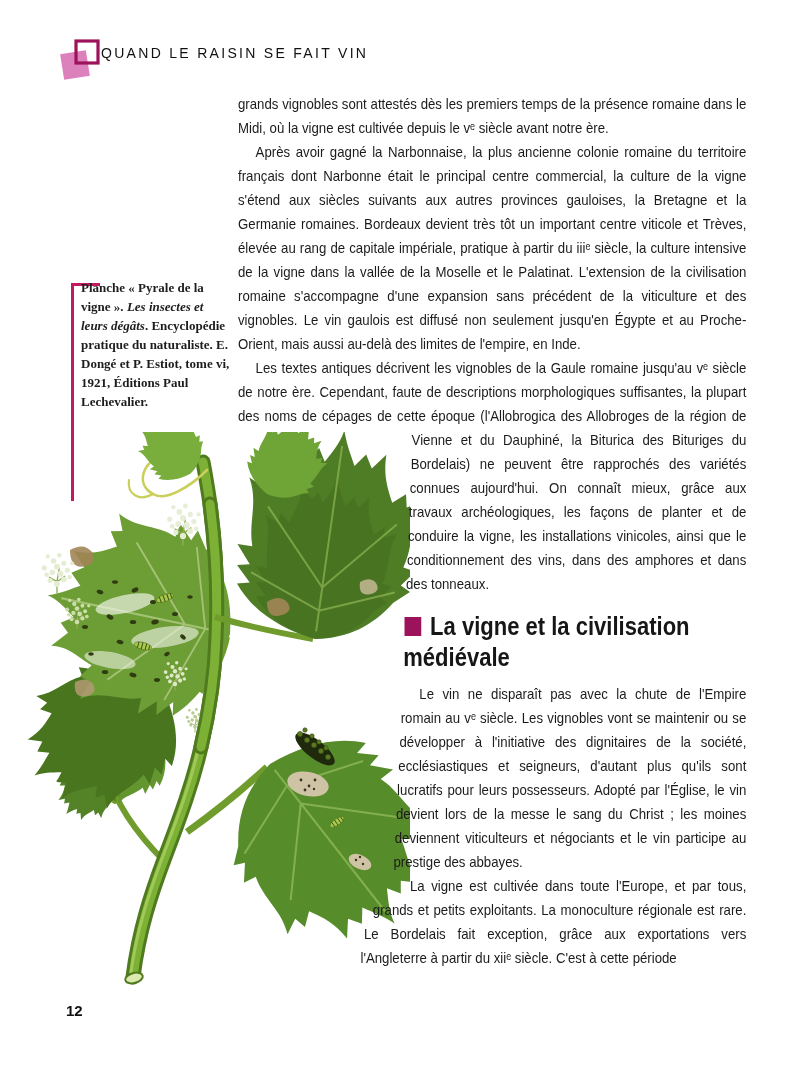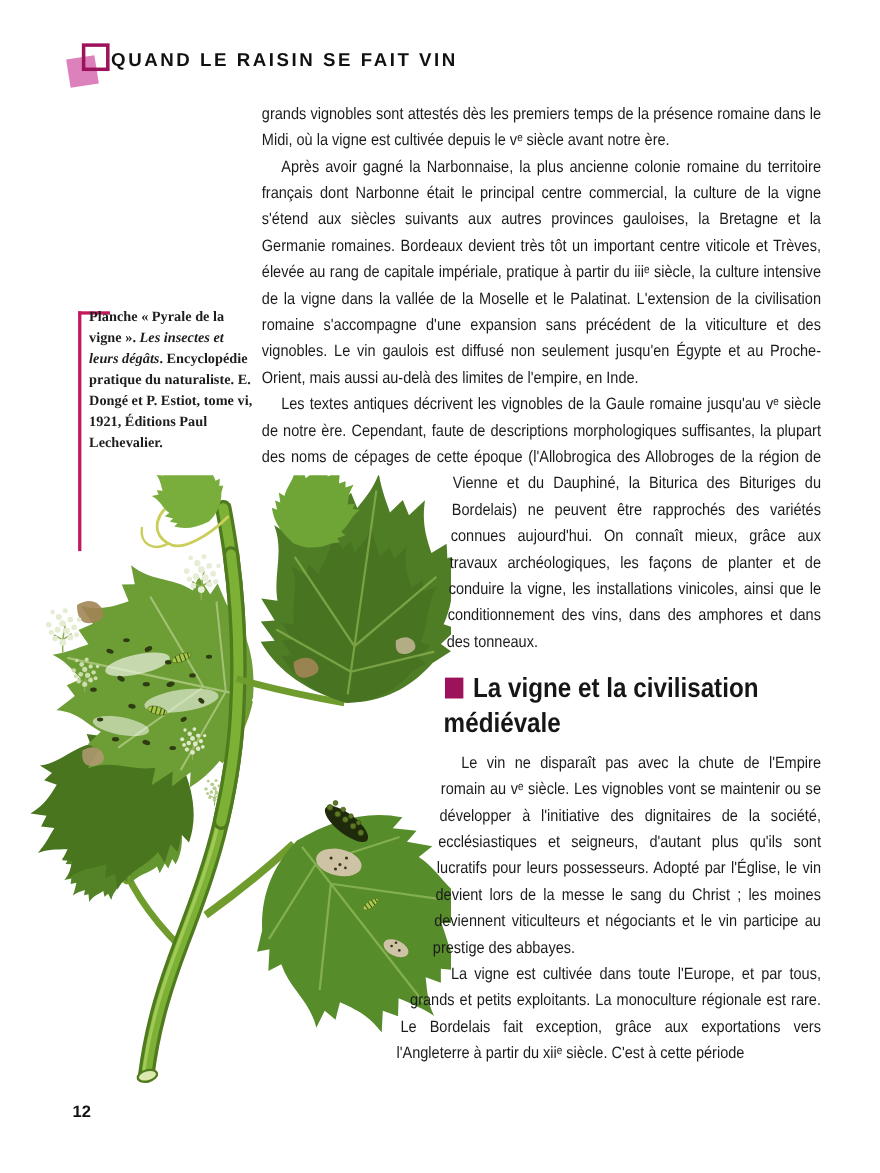--- a/index.html
+++ b/index.html
@@ -1,20 +1,20 @@
 <!DOCTYPE html>
 <html lang="fr" style="--accent: #9c135b; --bracket: #c2195f; --text: #1b1b1b; --page-bg: #ffffff;"><head>
 <meta charset="utf-8">
 <style>
   html,body{margin:0;padding:0;background:#fff;}
   .page{position:relative;width:800px;height:1066px;background:var(--page-bg,#fff);overflow:hidden;
         font-family:"Liberation Sans",sans-serif;color:var(--text,#1b1b1b);}
   
   .hdr-icon{position:absolute;left:56px;top:28px;width:48px;height:56px;}
-  .hdr-title{position:absolute;left:101px;top:45px;font-size:17px;font-weight:700;
+  .hdr-title{position:absolute;left:101px;top:45px;font-size:14px;font-weight:400;
              letter-spacing:2.3px;color:#111;}
   
   .bracket-v{position:absolute;left:71px;top:283px;width:2.5px;height:218px;background:var(--bracket,#c2195f);}
   .bracket-h{position:absolute;left:71px;top:283px;width:29px;height:2.5px;background:var(--bracket,#c2195f);}
   .caption{position:absolute;left:81px;top:278px;width:151px;
            font-family:"Liberation Serif","DejaVu Serif",serif;font-weight:700;
            font-size:13px;line-height:19px;color:#1d1d1d;}
   .caption em{font-style:italic;}
   
   .illus{position:absolute;left:15px;top:432px;width:395px;height:572px;}

